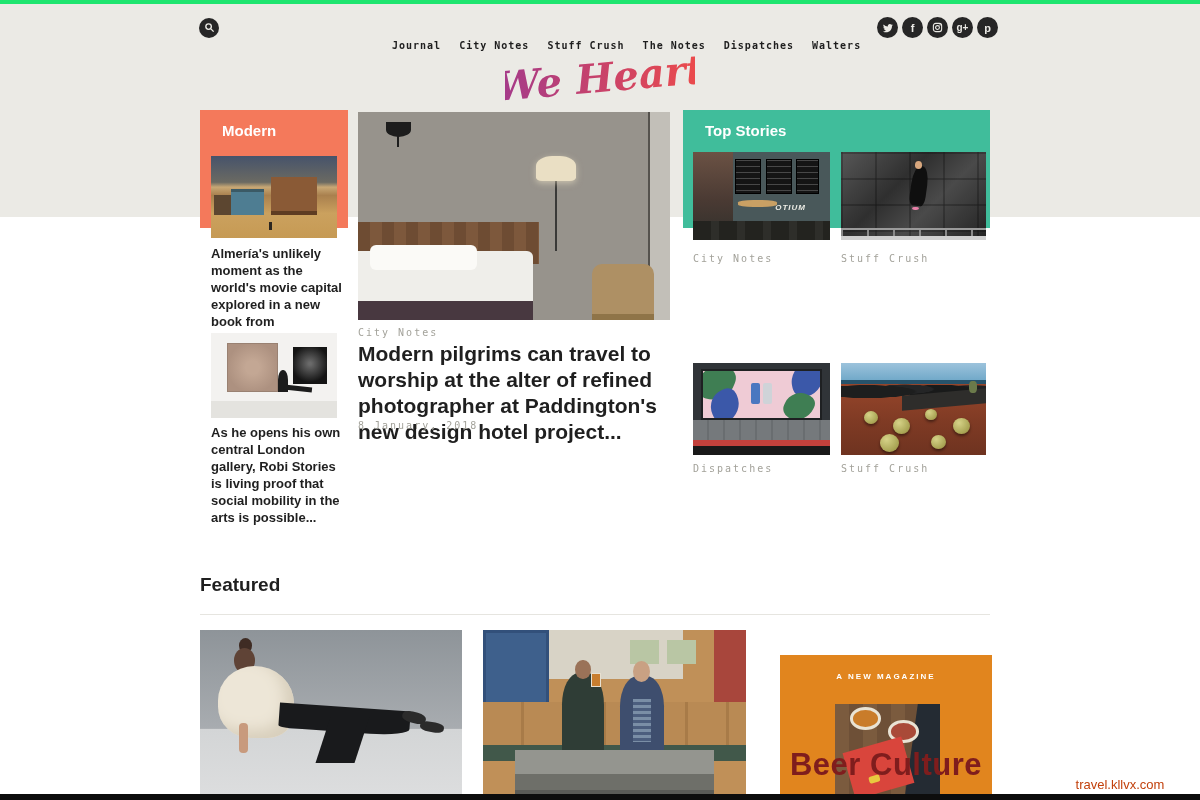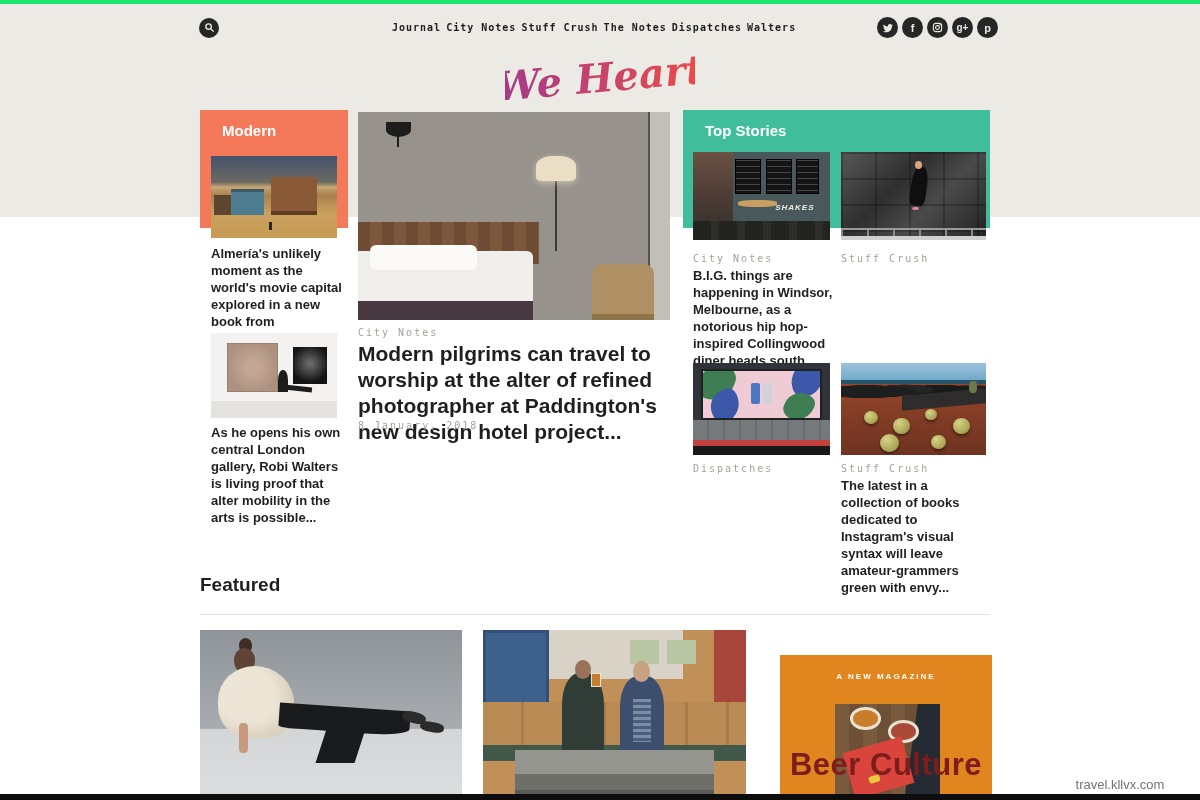--- a/index.html
+++ b/index.html
@@ -7,21 +7,21 @@
   .page { position:relative; width:1200px; height:800px; overflow:hidden;
           font-family:"Liberation Sans","DejaVu Sans",sans-serif; background:#fff; }
   .ab { position:absolute; }
   i { display:block; position:absolute; font-style:normal; }
 
   
   .gbar  { left:0; top:0; width:1200px; height:4px; background:#1FE56F; }
   .band  { left:0; top:4px; width:1200px; height:213px; background:#EBEAE5; }
   .search-btn { left:199px; top:18px; width:20px; height:20px; border-radius:50%;
                 background:#262626; display:flex; align-items:center; justify-content:center; cursor:pointer; }
-  .nav { left:392px; top:22px; display:flex; gap:5px; }
+  .nav { left:392px; top:40px; display:flex; gap:18px; }
   .nav a { font-family:"DejaVu Sans Mono","Liberation Mono",monospace; font-size:10px;
            letter-spacing:1px; color:#1e1e1e; text-decoration:none; font-weight:700; cursor:pointer; }
   .social { left:877px; top:17px; display:flex; gap:4px; }
   .soc { width:21px; height:21px; border-radius:50%; background:#262626; color:#EBEAE5;
          display:flex; align-items:center; justify-content:center; font-size:11px; font-weight:700; cursor:pointer; }
   .soc svg { display:block; }
   .logo { left:505px; top:44px; width:190px; height:70px; cursor:pointer; }
 
   
   .pop-panel { left:200px; top:110px; width:148px; height:118px; background:#F4795B; }
@@ -63,21 +63,21 @@
   .f1 { left:200px; top:630px; width:262px; height:164px; }
   .f2 { left:483px; top:630px; width:263px; height:164px; }
   .f3 { left:780px; top:655px; width:212px; height:145px; background:#E1851E; overflow:hidden; cursor:pointer; }
   .f3-kicker { left:0; top:17px; width:212px; text-align:center; color:#fff; font-size:8px;
                font-weight:700; letter-spacing:2px; }
   .f3-photo  { left:55px; top:49px; width:105px; height:96px; }
   .f3-title  { left:6px; top:92px; width:200px; text-align:center; color:#7f1d1d; font-size:31px;
                font-weight:700; letter-spacing:0.5px; white-space:nowrap; }
 
   .botbar { left:0; top:794px; width:1200px; height:6px; background:#0d0d0d; }
-  .wm { left:1050px; top:777px; width:140px; text-align:center; font-size:13px; color:#737373; }
+  .wm { left:1050px; top:777px; width:140px; text-align:center; font-size:13px; color:#c2410c; }
 
   
   
   .img-western { background:linear-gradient(180deg,#46536B 0%,#6B6A62 32%,#C8A875 38%,#A9804E 48%,#CBA15E 70%,#C69A54 100%); }
   .w-b1 { left:16%; top:40%; width:26%; height:32%; background:#4E7D92; border-top:3px solid #3B5A66; }
   .w-b2 { left:48%; top:26%; width:36%; height:46%; background:#8A5A36; border-bottom:4px solid #5e3c22; }
   .w-b3 { left:2%;  top:48%; width:14%; height:24%; background:#5C4630; }
   .w-p  { left:46%; top:80%; width:3px; height:8px; background:#2c2620; }
   
   .img-gallery { background:#F3F2F0; }
@@ -251,21 +251,21 @@
   </div>
   <a class="ab xt pop-txt1">Almería's unlikely moment as the world's movie capital explored in a new book from photographer Mark Parascandola...</a>
 
   <div class="ab thumb pop-img2 img-gallery">
     <i class="g-floor"></i>
     <i class="g-a1"></i>
     <i class="g-a2"></i>
     <i class="g-man"></i>
     <i class="g-leg"></i>
   </div>
-  <a class="ab xt pop-txt2">As he opens his own central London gallery, Robi Walters is living proof that alter mobility in the arts is possible...</a>
+  <a class="ab xt pop-txt2">As he opens his own central London gallery, Robi Stories is living proof that social mobility in the arts is possible...</a>
 
   <div class="ab thumb lead-img img-hotel">
     <i class="h-door"></i>
     <i class="h-wl"></i>
     <i class="h-wls"></i>
     <i class="h-pole"></i>
     <i class="h-shade"></i>
     <i class="h-hb"></i>
     <i class="h-bed"></i>
     <i class="h-pil"></i>
@@ -278,33 +278,32 @@
 
   <div class="ab ts-panel"></div>
   <div class="ab ts-title">Top Stories</div>
 
   <div class="ab thumb s1i img-diner">
     <i class="d-rust"></i>
     <i class="d-m d-m1"></i>
     <i class="d-m d-m2"></i>
     <i class="d-m d-m3"></i>
     <i class="d-deck"></i>
-    <i class="d-sign">SHAKES</i>
+    <i class="d-sign">OTIUM</i>
     <i class="d-count"></i>
   </div>
   <div class="ab thumb s2i img-parkour">
     <i class="p-joints"></i>
     <i class="p-man"></i>
     <i class="p-head"></i>
     <i class="p-shoe"></i>
     <i class="p-rail"></i>
     <i class="p-base"></i>
   </div>
   <div class="ab cat s1c">City Notes</div>
-  <a class="ab xt s1t">B.I.G. things are happening in Windsor, Melbourne, as a notorious hip hop-inspired Collingwood diner heads south...</a>
   <div class="ab cat s2c">Stuff Crush</div>
 
   <div class="ab thumb s3i img-billboard">
     <i class="b-under"></i>
     <i class="b-red"></i>
     <i class="b-base"></i>
     <i class="b-board">
       <i class="b-lf b-lf1"></i>
       <i class="b-lf b-lf2"></i>
       <i class="b-lf b-lf3"></i>
@@ -322,21 +321,20 @@
     <i class="c-ball cb1"></i>
     <i class="c-ball cb2"></i>
     <i class="c-ball cb3"></i>
     <i class="c-ball cb4"></i>
     <i class="c-ball cb5"></i>
     <i class="c-ball cb6"></i>
     <i class="cb7"></i>
   </div>
   <div class="ab cat s3c">Dispatches</div>
   <div class="ab cat s4c">Stuff Crush</div>
-  <a class="ab xt s4t">The latest in a collection of books dedicated to Instagram's visual syntax will leave amateur-grammers green with envy...</a>
 
   <h2 class="ab feat-h">Featured</h2>
   <div class="ab feat-rule"></div>
 
   <div class="ab thumb f1 img-model">
     <i class="m-bun"></i>
     <i class="m-head"></i>
     <i class="m-jacket"></i>
     <i class="m-pants"></i>
     <i class="m-flare"></i>

